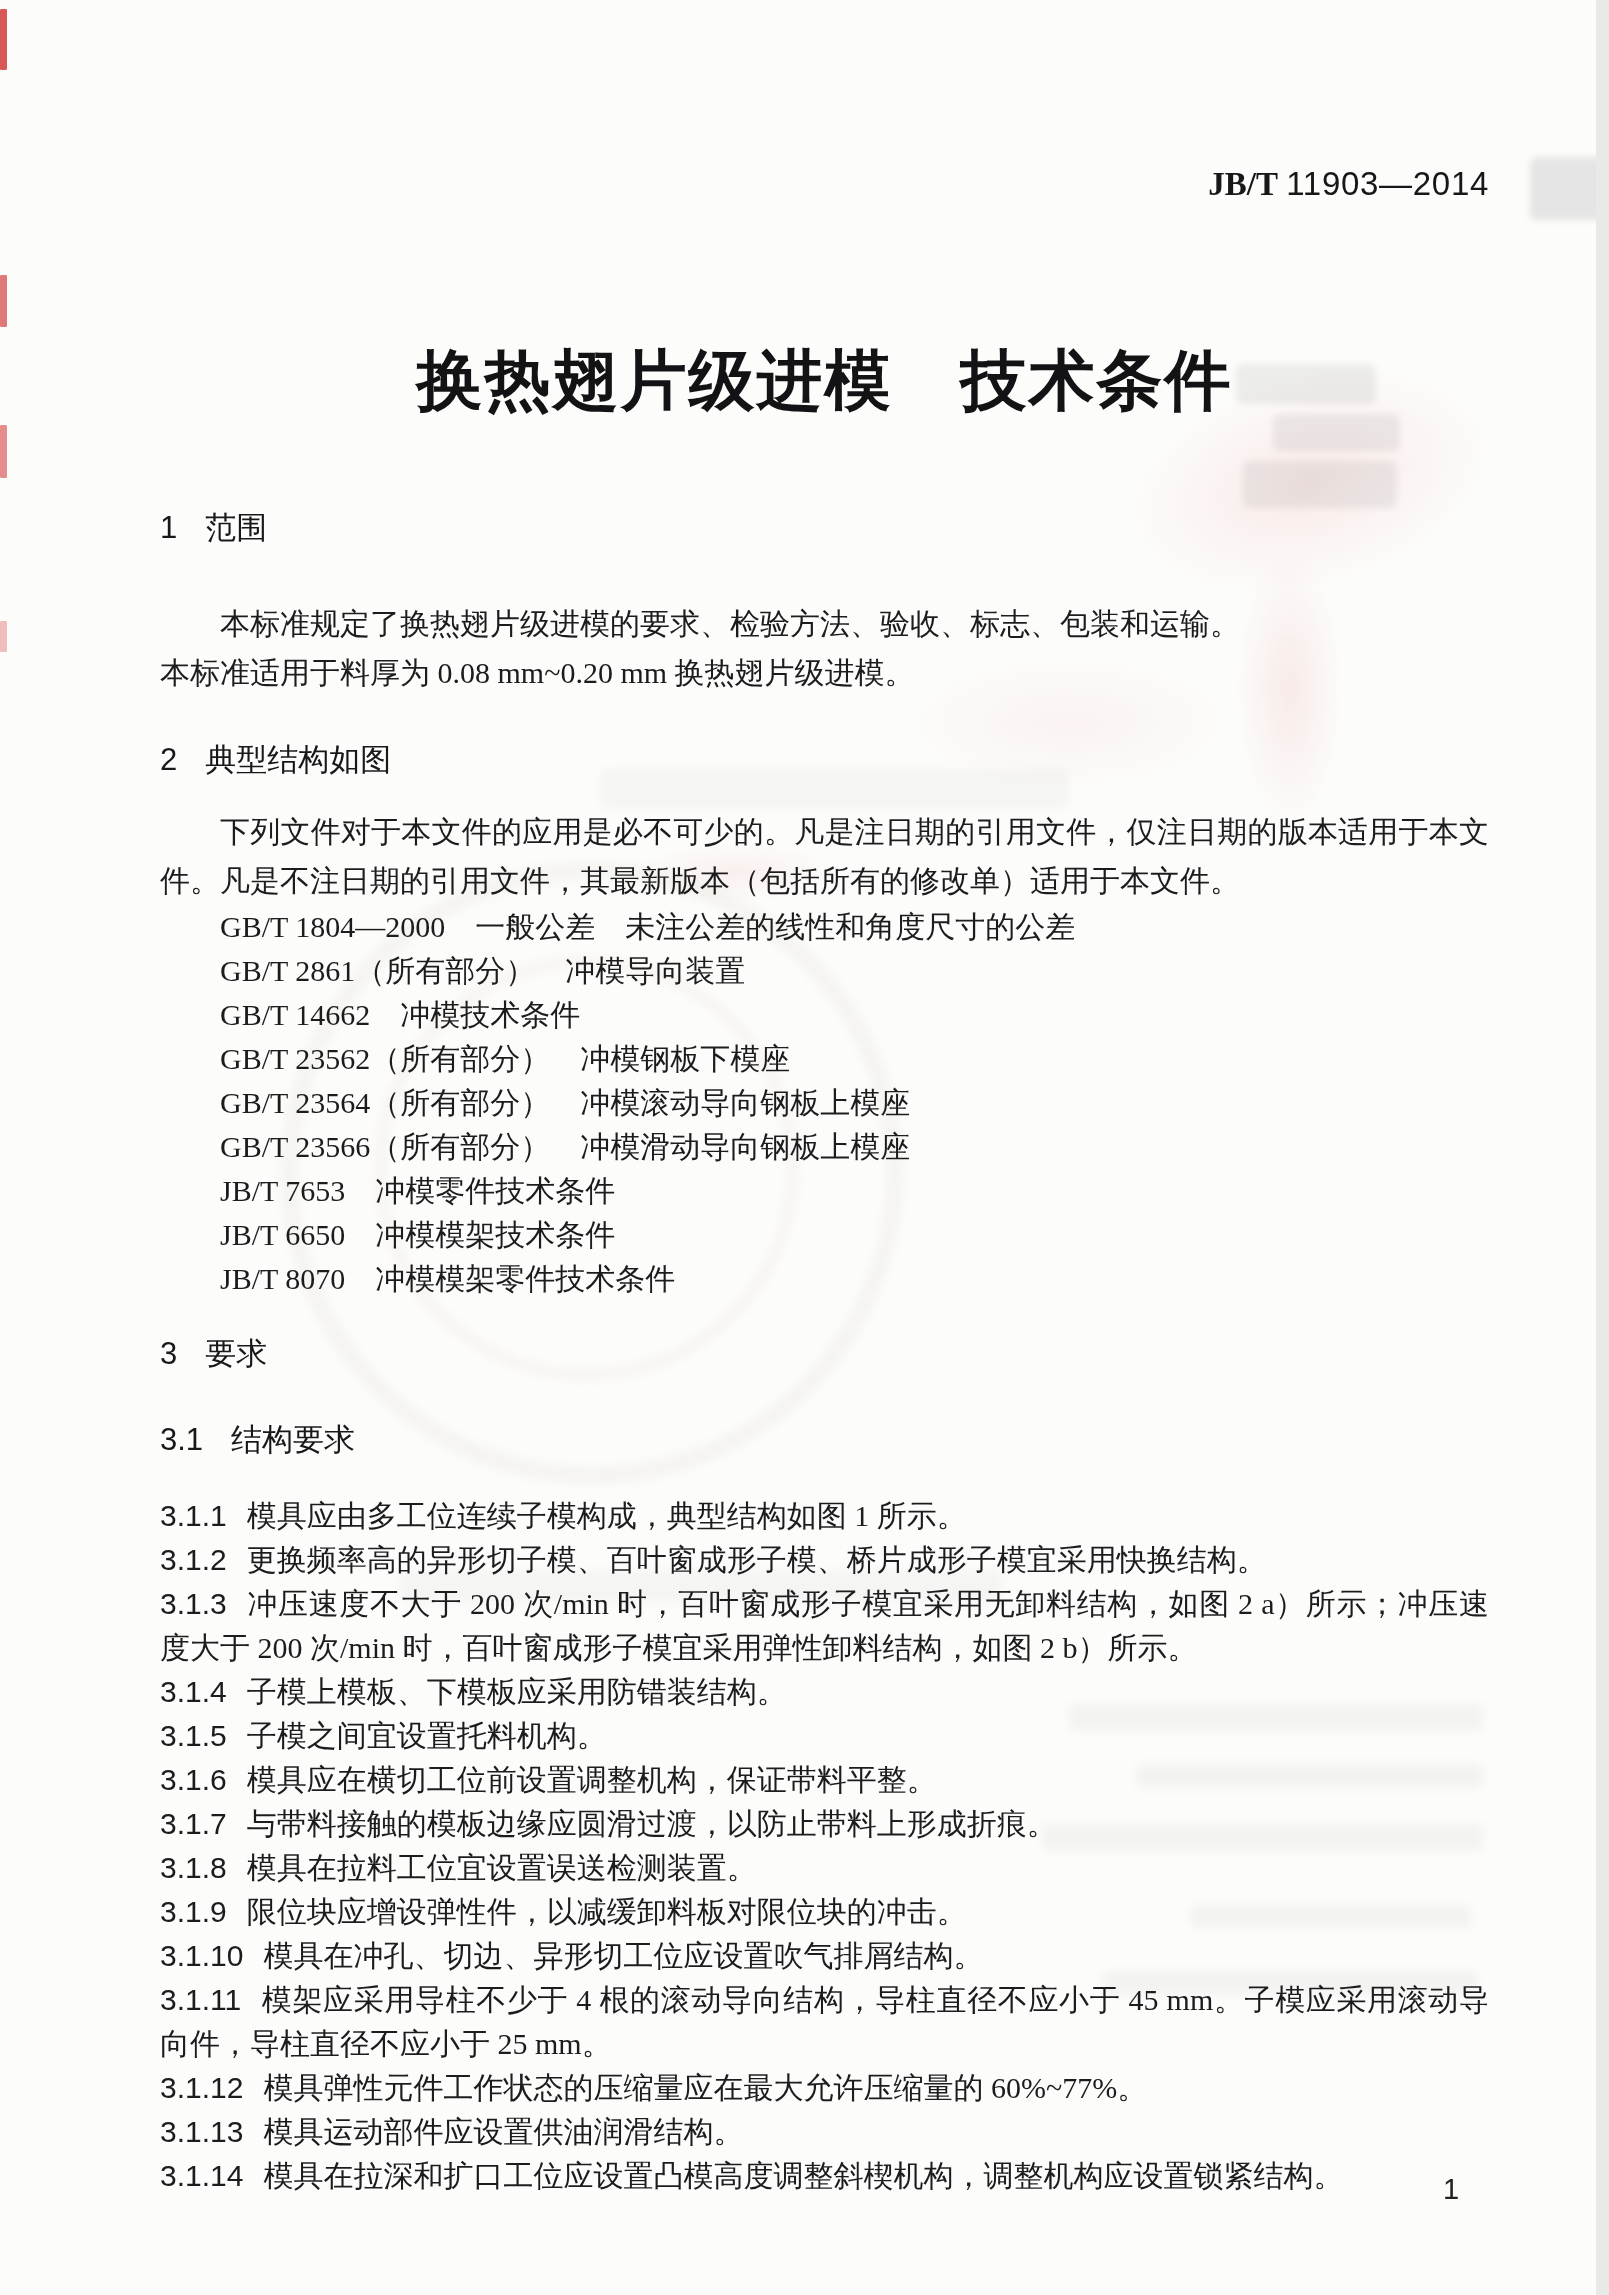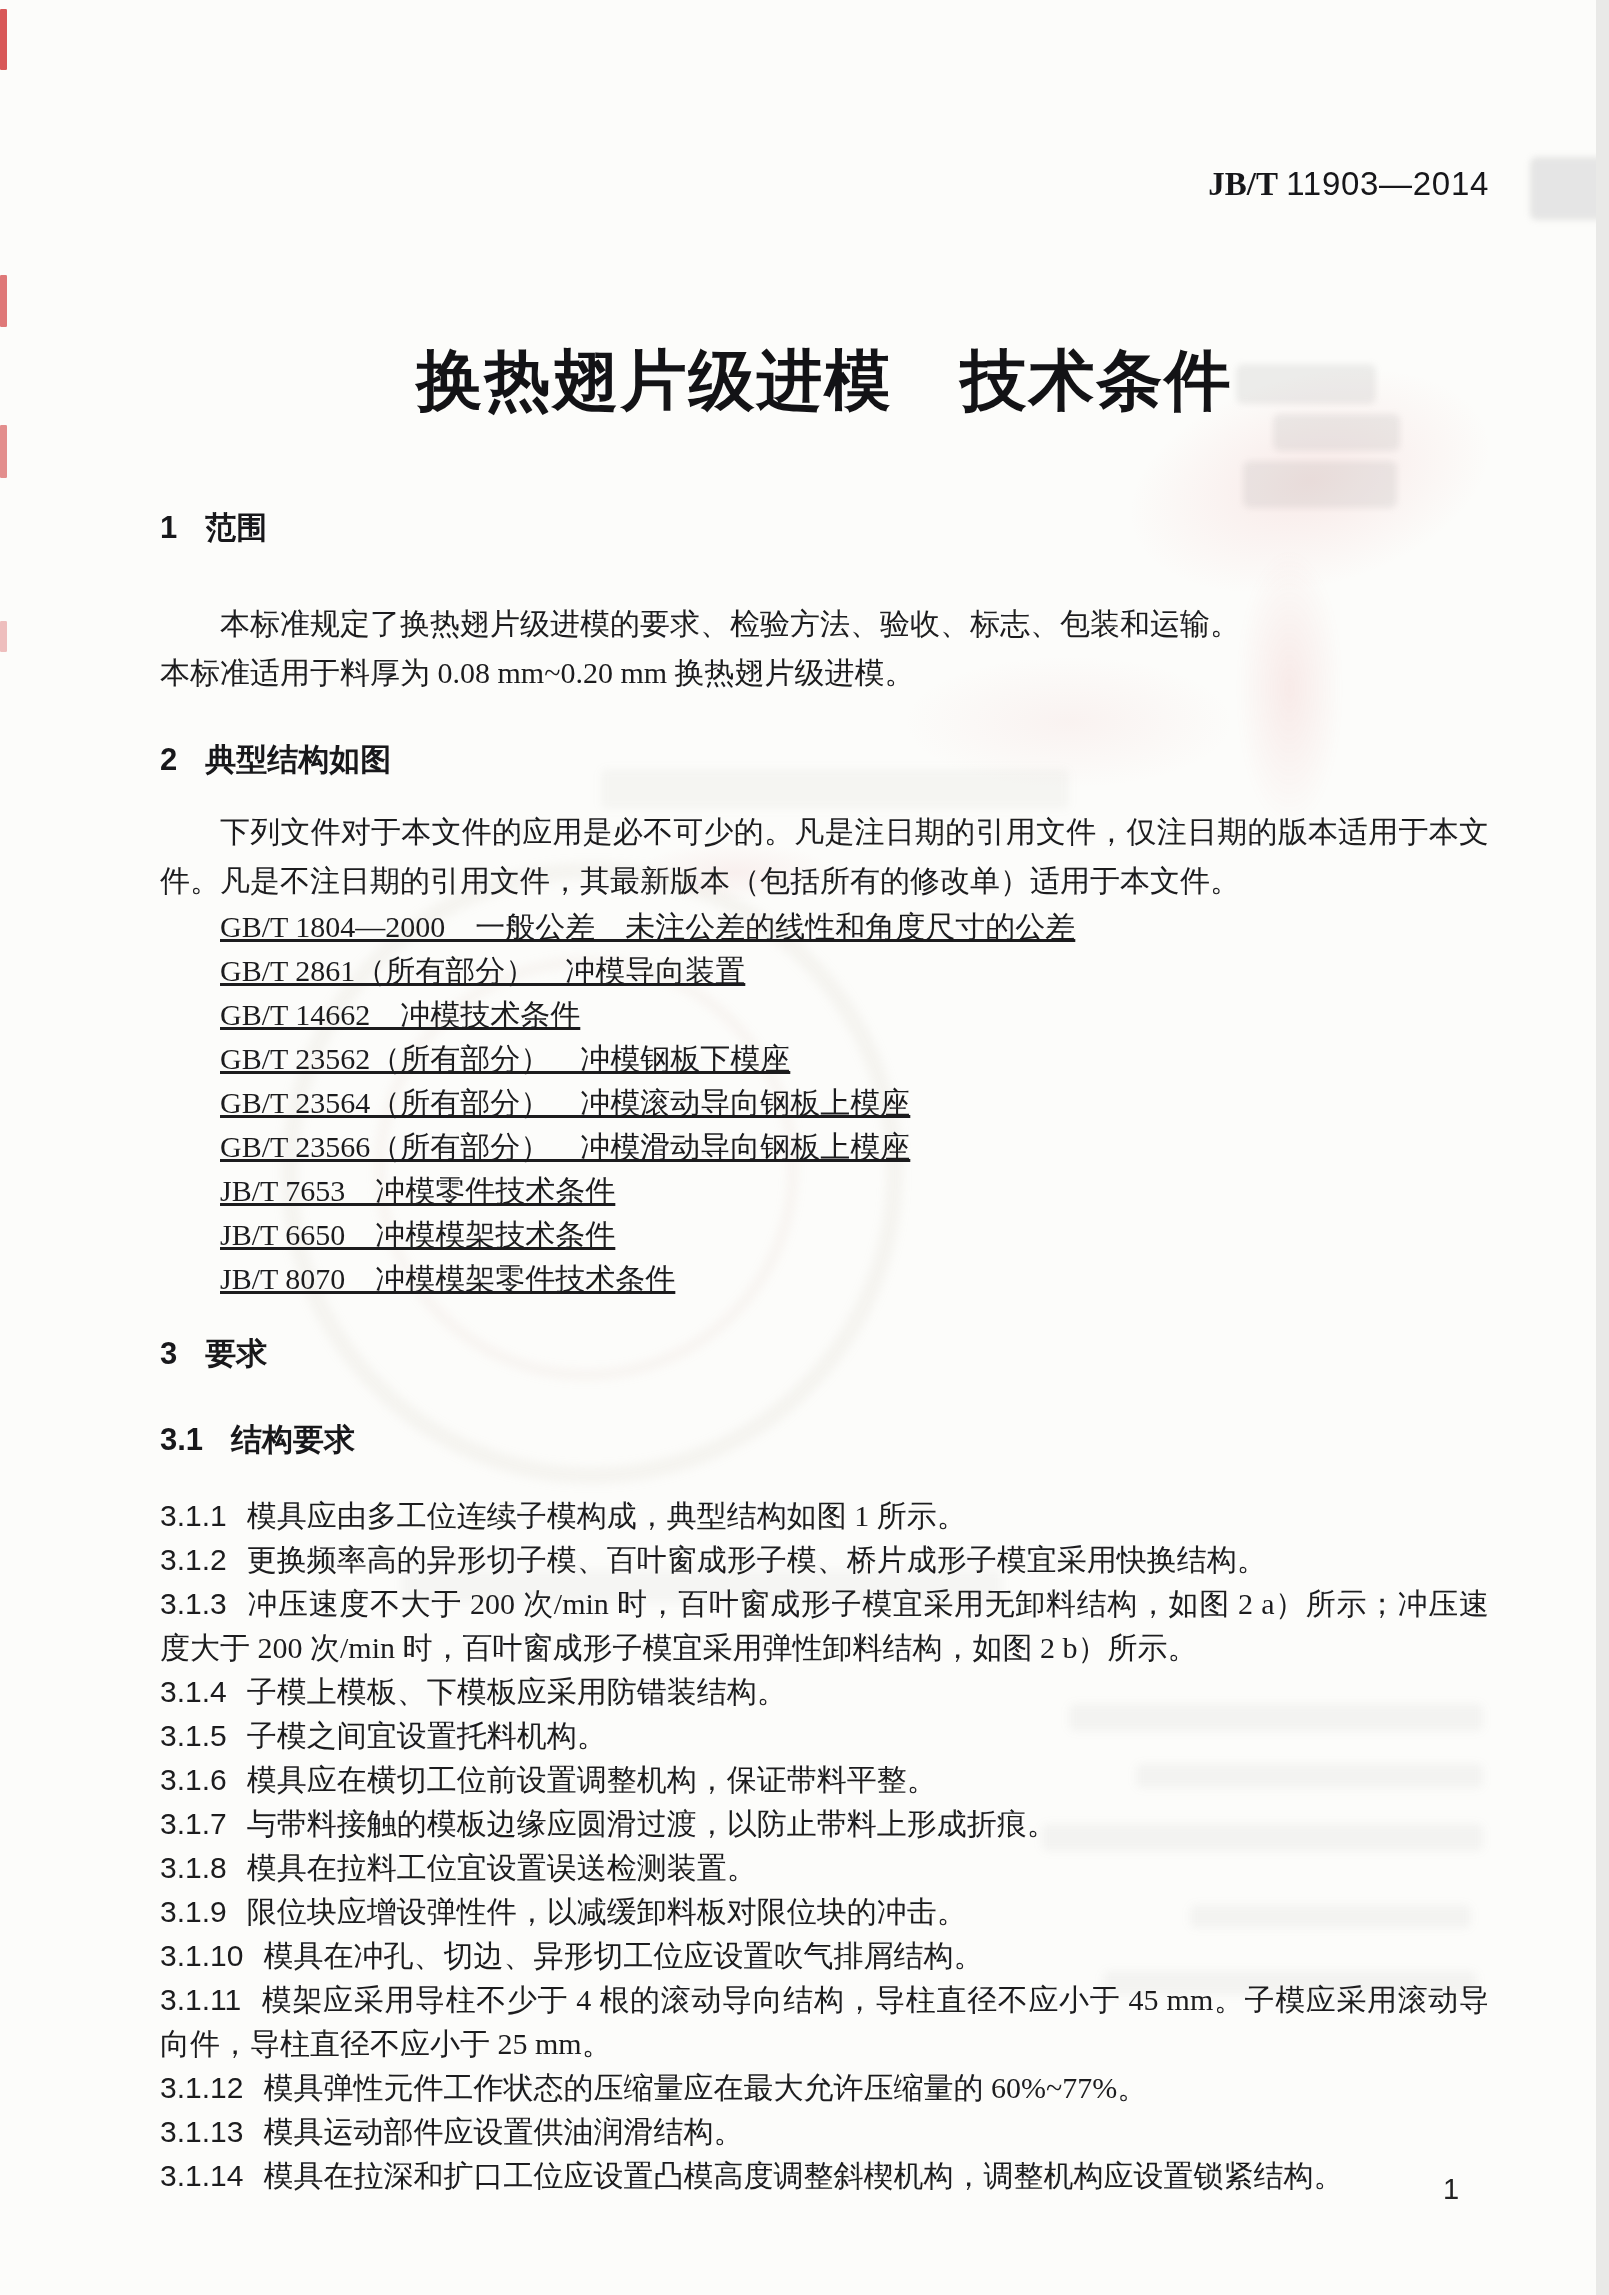--- a/index.html
+++ b/index.html
@@ -44,21 +44,21 @@
     font-family:"Liberation Sans","DejaVu Sans",sans-serif;
     font-weight:bold;
     font-size:66px;
     line-height:1;
     letter-spacing:2px;
     color:#131316;
   }
   
   .sec-h{
     font-family:"Liberation Sans","DejaVu Sans",sans-serif;
-    font-weight:bold;
+    font-weight:normal;
     font-size:31px;
     line-height:1;
     color:#18181b;
   }
   .sec-h .hnum{display:inline-block;margin-right:28px;}
   .h1-scope{margin-top:99px;}
   .h2-refs{margin-top:47px;}
   .h3-req{margin-top:37px;}
   .h31-struct{margin-top:55px;}
   
@@ -71,21 +71,20 @@
   .para.indent{text-indent:2em;}
   .p-scope{margin-top:56px;}
   .p-refs-intro{margin-top:32px;}
   
   .ref-list{margin-top:0;}
   .ref-item{
     font-size:30px;
     line-height:44px;
     padding-left:60px;
     white-space:nowrap;
-    text-decoration:underline;
   }
   
   .clause-list{margin-top:39px;}
   .clause{
     margin:0;
     font-size:30px;
     line-height:44px;
     text-align:justify;
   }
   .clause .cnum{

